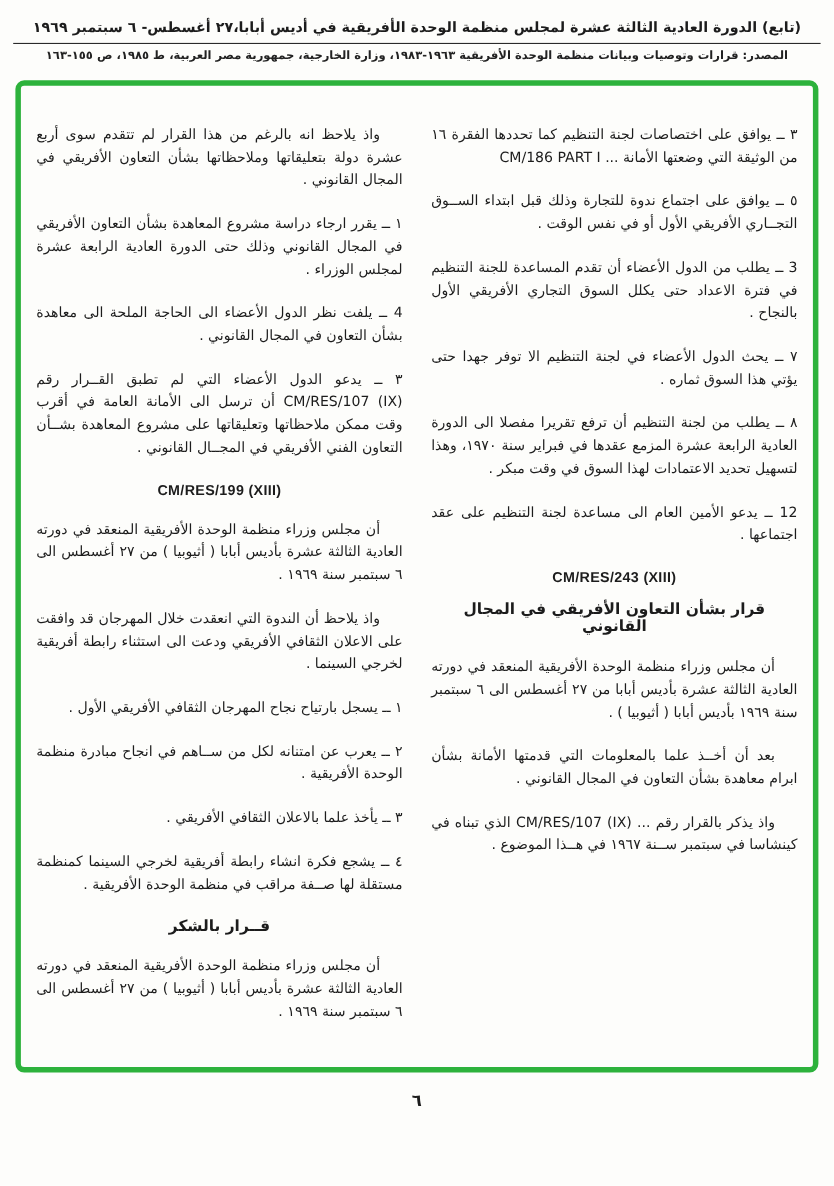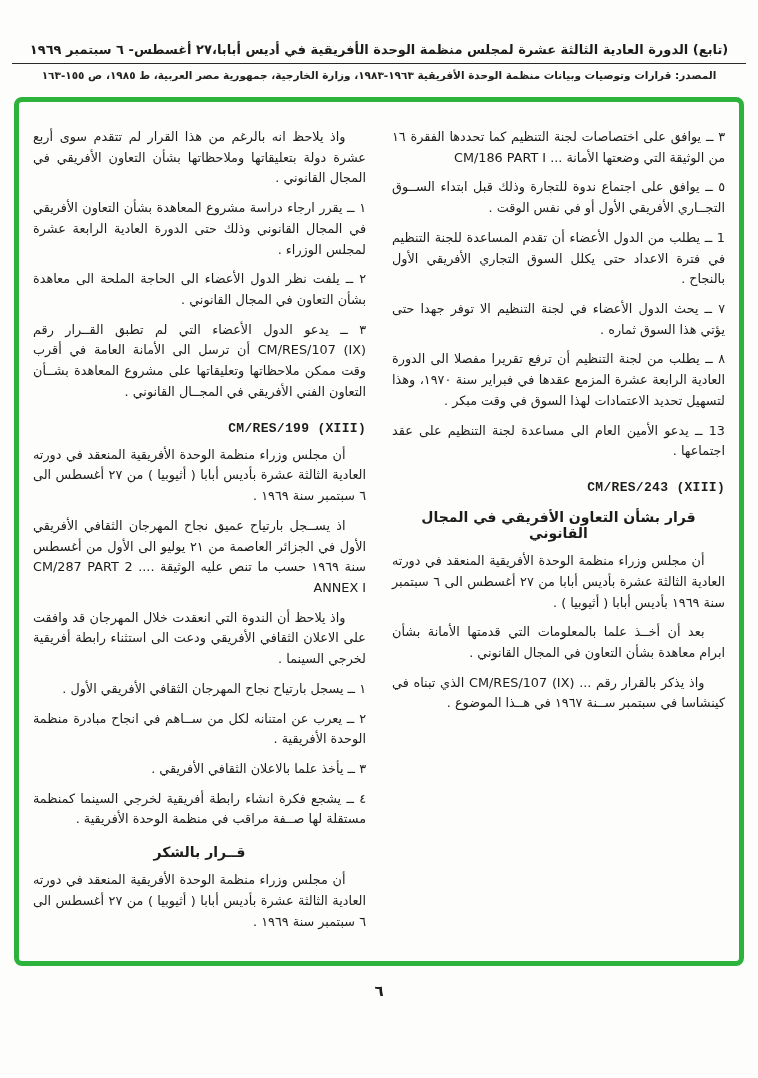--- a/index.html
+++ b/index.html
@@ -6,48 +6,48 @@
   html,body { background:#ffffff; }
   body {
     width:758px; min-height:1078px; margin:0 auto;
     font-family:"DejaVu Sans", sans-serif;
     color:#1c1c1c;
     direction:rtl;
   }
   .page { width:758px; min-height:1078px; padding:10px 0 8px; background:#fdfdfb; }
 
   
-  .hdr { padding:4px 10px 0; text-align:center;margin-top:24px; }
+  .hdr { padding:4px 10px 0; text-align:center; }
   .hdr-title { font-size:13px; font-weight:bold; letter-spacing:.2px; padding:4px 2px 6px; }
   .hdr-rule { border-top:1.5px solid #2a2a2a; margin:0 2px 5px; }
   .hdr-source { font-size:10.5px; font-weight:bold; color:#222; padding-bottom:4px; }
 
   
   .frame {
     margin:12px 14px 10px;
     border:5px solid #2db23c;
     border-radius:8px;
     padding:16px 14px 20px;
     display:flex;
     gap:26px;
     background:#fdfdfb;
   }
   .col { flex:1 1 0; min-width:0; }
 
   .para {
     font-size:12.8px;
     line-height:1.62;
     text-align:justify;
-    margin:9px 0;
+    margin:19px 0;
   }
   .para.indent { text-indent:1.6em; }
   .ref {
     direction:ltr;
-    text-align:right;
-    font-family:Liberation Mono, monospace;
+    text-align:center;
+    font-family:Liberation Sans, sans-serif;
     font-size:13px;
     font-weight:600;
     letter-spacing:.3px;
     margin:18px 0 6px;
   }
   .heading {
     font-size:14px;
     font-weight:bold;
     text-align:center;
     margin:14px 6px 10px;
@@ -70,39 +70,38 @@
     <div class="hdr-title">(تابع) الدورة العادية الثالثة عشرة لمجلس منظمة الوحدة الأفريقية في أديس أبابا،٢٧ أغسطس- ٦ سبتمبر ١٩٦٩</div>
     <div class="hdr-rule"></div>
     <div class="hdr-source">المصدر: قرارات وتوصيات وبيانات منظمة الوحدة الأفريقية ١٩٦٣-١٩٨٣، وزارة الخارجية، جمهورية مصر العربية، ط ١٩٨٥، ص ١٥٥-١٦٣</div>
   </header>
 
   <main class="frame">
 
     <section class="col">
       <p class="para">٣ ــ يوافق على اختصاصات لجنة التنظيم كما تحددها الفقرة ١٦ من الوثيقة التي وضعتها الأمانة ‎CM/186 PART I ...‎</p>
       <p class="para">٥ ــ يوافق على اجتماع ندوة للتجارة وذلك قبل ابتداء الســوق التجــاري الأفريقي الأول أو في نفس الوقت .</p>
-      <p class="para">1 ــ يطلب من الدول الأعضاء أن تقدم المساعدة للجنة التنظيم في فترة الاعداد حتى يكلل السوق التجاري الأفريقي الأول بالنجاح .</p>
+      <p class="para">3 ــ يطلب من الدول الأعضاء أن تقدم المساعدة للجنة التنظيم في فترة الاعداد حتى يكلل السوق التجاري الأفريقي الأول بالنجاح .</p>
       <p class="para">٧ ــ يحث الدول الأعضاء في لجنة التنظيم الا توفر جهدا حتى يؤتي هذا السوق ثماره .</p>
       <p class="para">٨ ــ يطلب من لجنة التنظيم أن ترفع تقريرا مفصلا الى الدورة العادية الرابعة عشرة المزمع عقدها في فبراير سنة ١٩٧٠، وهذا لتسهيل تحديد الاعتمادات لهذا السوق في وقت مبكر .</p>
-      <p class="para">13 ــ يدعو الأمين العام الى مساعدة لجنة التنظيم على عقد اجتماعها .</p>
+      <p class="para">12 ــ يدعو الأمين العام الى مساعدة لجنة التنظيم على عقد اجتماعها .</p>
       <p class="ref">CM/RES/243 (XIII)</p>
       <h2 class="heading">قرار بشأن التعاون الأفريقي في المجال القانوني</h2>
       <p class="para indent">أن مجلس وزراء منظمة الوحدة الأفريقية المنعقد في دورته العادية الثالثة عشرة بأديس أبابا من ٢٧ أغسطس الى ٦ سبتمبر سنة ١٩٦٩ بأديس أبابا ( أثيوبيا ) .</p>
       <p class="para indent">بعد أن أخــذ علما بالمعلومات التي قدمتها الأمانة بشأن ابرام معاهدة بشأن التعاون في المجال القانوني .</p>
       <p class="para indent">واذ يذكر بالقرار رقم ... ‎CM/RES/107 (IX)‎ الذي تبناه في كينشاسا في سبتمبر ســنة ١٩٦٧ في هــذا الموضوع .</p>
     </section>
 
     <section class="col">
       <p class="para indent">واذ يلاحظ انه بالرغم من هذا القرار لم تتقدم سوى أربع عشرة دولة بتعليقاتها وملاحظاتها بشأن التعاون الأفريقي في المجال القانوني .</p>
       <p class="para">١ ــ يقرر ارجاء دراسة مشروع المعاهدة بشأن التعاون الأفريقي في المجال القانوني وذلك حتى الدورة العادية الرابعة عشرة لمجلس الوزراء .</p>
-      <p class="para">٢ ــ يلفت نظر الدول الأعضاء الى الحاجة الملحة الى معاهدة بشأن التعاون في المجال القانوني .</p>
+      <p class="para">4 ــ يلفت نظر الدول الأعضاء الى الحاجة الملحة الى معاهدة بشأن التعاون في المجال القانوني .</p>
       <p class="para">٣ ــ يدعو الدول الأعضاء التي لم تطبق القــرار رقم ‎CM/RES/107 (IX)‎ أن ترسل الى الأمانة العامة في أقرب وقت ممكن ملاحظاتها وتعليقاتها على مشروع المعاهدة بشــأن التعاون الفني الأفريقي في المجــال القانوني .</p>
       <p class="ref">CM/RES/199 (XIII)</p>
       <p class="para indent">أن مجلس وزراء منظمة الوحدة الأفريقية المنعقد في دورته العادية الثالثة عشرة بأديس أبابا ( أثيوبيا ) من ٢٧ أغسطس الى ٦ سبتمبر سنة ١٩٦٩ .</p>
-      <p class="para indent">اذ يســجل بارتياح عميق نجاح المهرجان الثقافي الأفريقي الأول في الجزائر العاصمة من ٢١ يوليو الى الأول من أغسطس سنة ١٩٦٩ حسب ما تنص عليه الوثيقة .... ‎CM/287 PART 2 ANNEX I‎</p>
       <p class="para indent">واذ يلاحظ أن الندوة التي انعقدت خلال المهرجان قد وافقت على الاعلان الثقافي الأفريقي ودعت الى استثناء رابطة أفريقية لخرجي السينما .</p>
       <p class="para">١ ــ يسجل بارتياح نجاح المهرجان الثقافي الأفريقي الأول .</p>
       <p class="para">٢ ــ يعرب عن امتنانه لكل من ســاهم في انجاح مبادرة منظمة الوحدة الأفريقية .</p>
       <p class="para">٣ ــ يأخذ علما بالاعلان الثقافي الأفريقي .</p>
       <p class="para">٤ ــ يشجع فكرة انشاء رابطة أفريقية لخرجي السينما كمنظمة مستقلة لها صــفة مراقب في منظمة الوحدة الأفريقية .</p>
       <h2 class="heading">قــرار بالشكر</h2>
       <p class="para indent">أن مجلس وزراء منظمة الوحدة الأفريقية المنعقد في دورته العادية الثالثة عشرة بأديس أبابا ( أثيوبيا ) من ٢٧ أغسطس الى ٦ سبتمبر سنة ١٩٦٩ .</p>
     </section>
 
   </main>

